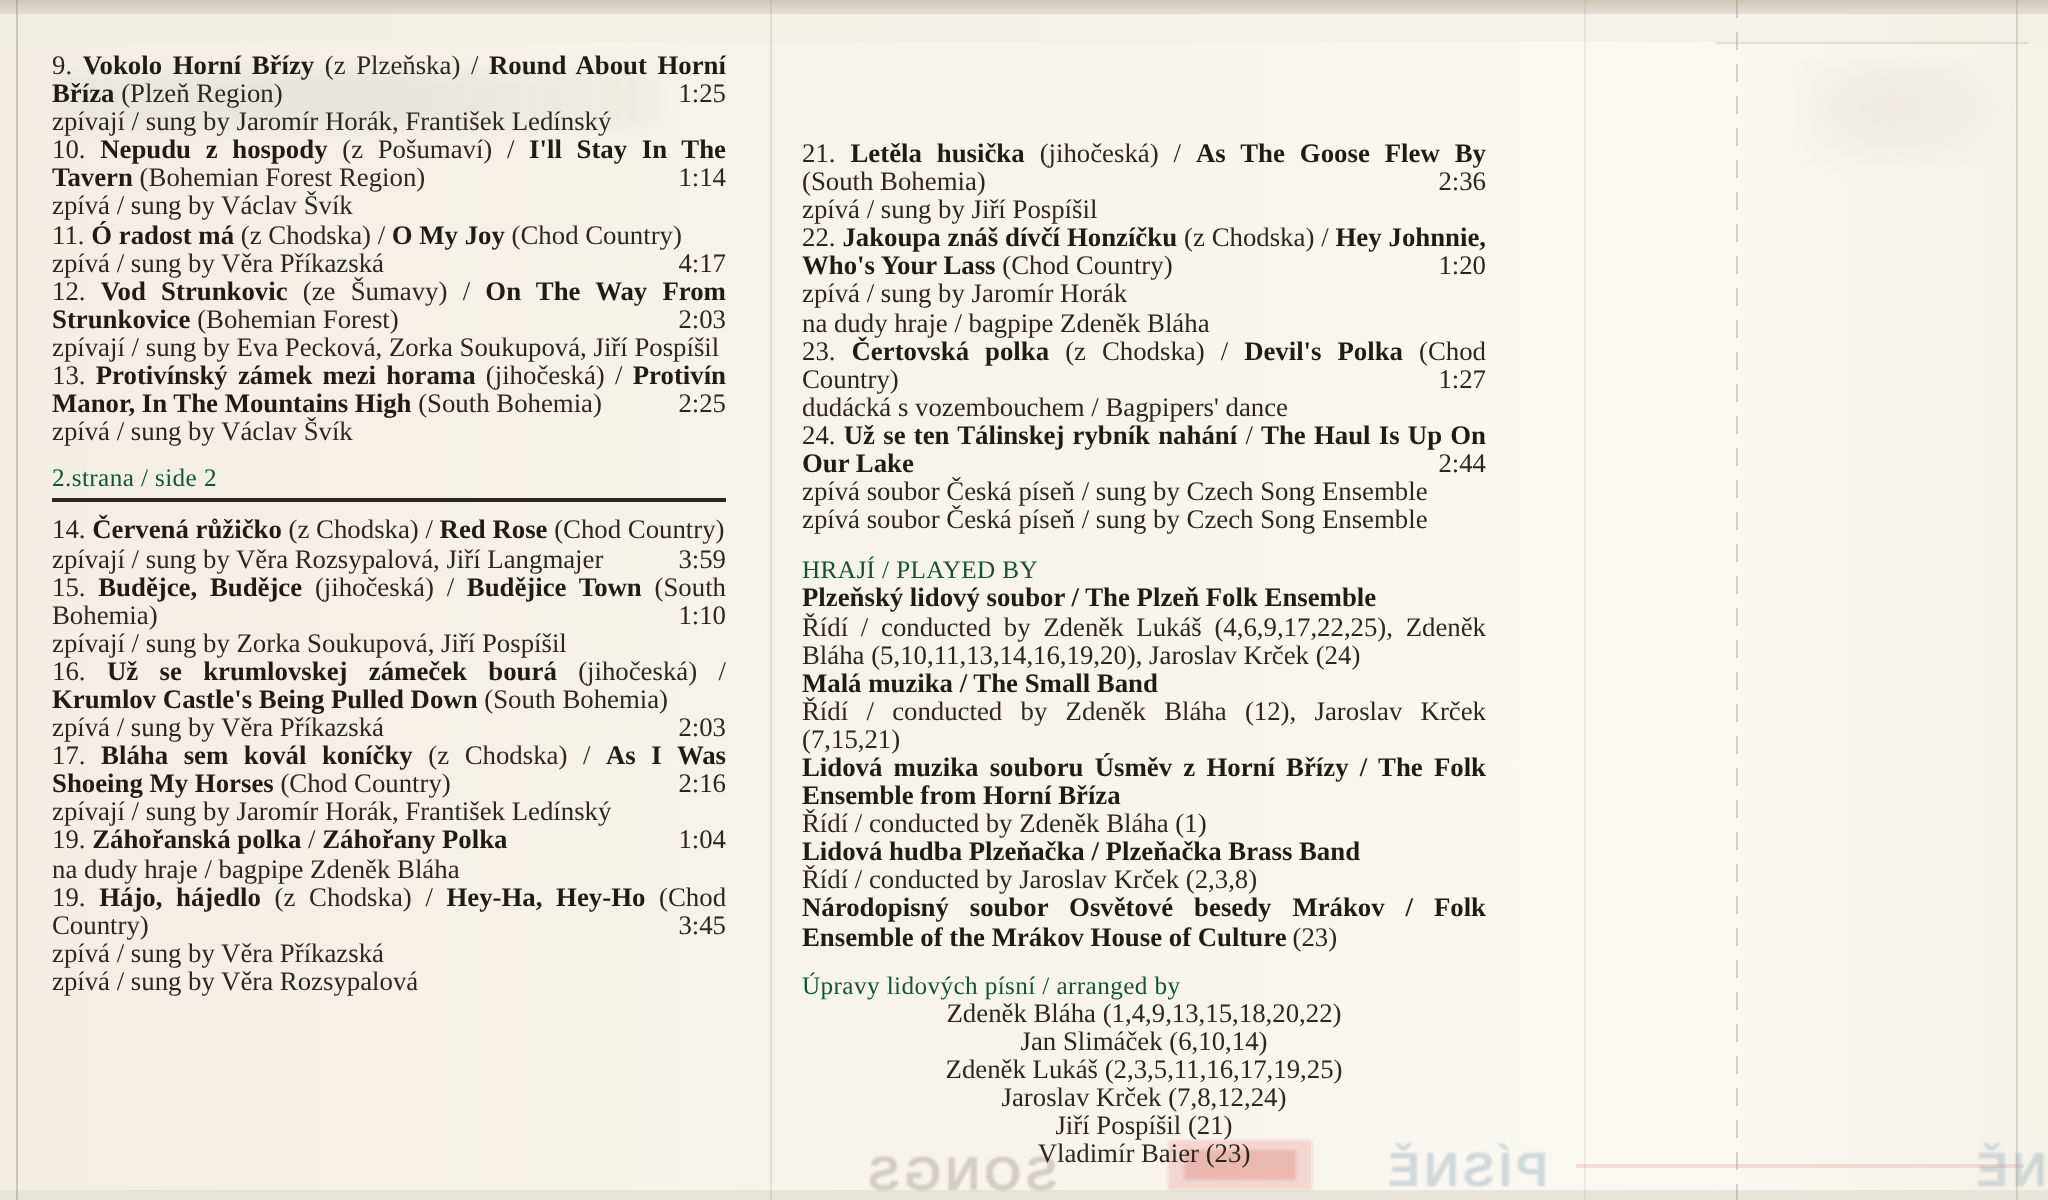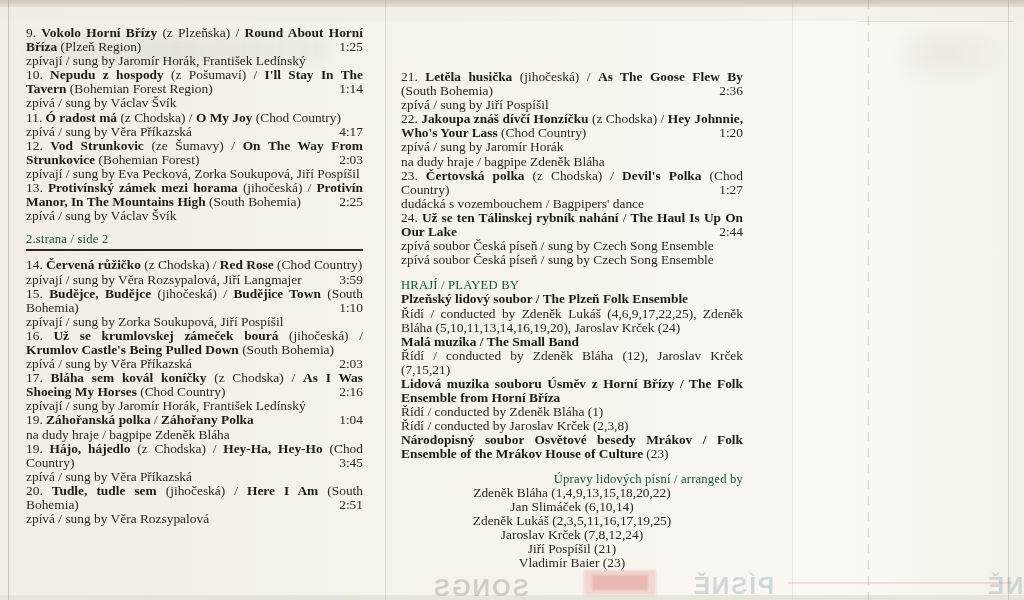--- a/index.html
+++ b/index.html
@@ -42,21 +42,21 @@
   .col-right{left:401px;width:342px;top:30px;margin-top:40px;}
   p{margin:0;}
   .track-title b{color:#1f1b15;}
   .time{float:right;padding-left:8px;font-weight:normal;}
   .credit{}
   .sans-header{font-family:Liberation Serif, serif;font-size:12.6px;color:#14532d;
                letter-spacing:.2px;text-align:left;}
   .side-header{margin-top:9px;}
   .rule{border-top:2px solid #2b2620;margin:3px 0 7px 0;}
   .hraji{margin-top:11px;}
-  .arr-header{margin-top:10px;text-align:right;}
+  .arr-header{margin-top:10px;}
   .ens-name{font-weight:bold;color:#1f1b15;}
   .ens-name .note{font-weight:normal;color:#2b2620;margin-left:3px;}
   .arranger-line{text-align:center;}
 </style>
 </head>
 <body>
 
 <div class="scan">
 
   <div class="top-edge"></div>
@@ -132,21 +132,20 @@
     <p class="track-title"><span class="f-num">19.</span> <b class="f-cz">Záhořanská polka</b> <span class="f-sl"> / </span><b class="f-en">Záhořany Polka</b> <span class="time f-time">1:04</span></p>
   <p class="credit">na dudy hraje / bagpipe Zdeněk Bláha</p>
         </div>
 
   <div class="track">
     <p class="track-title"><span class="f-num">19.</span> <b class="f-cz">Hájo, hájedlo</b> <span class="f-czn">(z Chodska)</span><span class="f-sl"> / </span><b class="f-en">Hey-Ha, Hey-Ho</b> <span class="f-enn">(Chod Country)</span><span class="time f-time">3:45</span></p>
   <p class="credit">zpívá / sung by Věra Příkazská</p>
         </div>
 
   <div class="track">
-    <p class="track-title"><span class="f-num">20.</span> <b class="f-cz">Tudle, tudle sem</b> <span class="f-czn">(jihočeská)</span><span class="f-sl"> / </span><b class="f-en">Here I Am</b> <span class="f-enn">(South Bohemia)</span><span class="time f-time">2:51</span></p>
   <p class="credit">zpívá / sung by Věra Rozsypalová</p>
         </div>
 </div>
   </div>
 
   <div class="col col-right">
     <div id="tracks-side2-right">
   <div class="track">
     <p class="track-title"><span class="f-num">21.</span> <b class="f-cz">Letěla husička</b> <span class="f-czn">(jihočeská)</span><span class="f-sl"> / </span><b class="f-en">As The Goose Flew By</b> <span class="f-enn">(South Bohemia)</span><span class="time f-time">2:36</span></p>
   <p class="credit">zpívá / sung by Jiří Pospíšil</p>
@@ -183,20 +182,21 @@
     <p class="ens-name"><b class="f-name">Malá muzika / The Small Band</b></p>
     <p class="ens-detail f-detail">Řídí / conducted by Zdeněk Bláha (12), Jaroslav Krček (7,15,21)</p>
   </div>
 
   <div class="ens">
     <p class="ens-name"><b class="f-name">Lidová muzika souboru Úsměv z Horní Břízy / The Folk Ensemble from Horní Bříza</b></p>
     <p class="ens-detail f-detail">Řídí / conducted by Zdeněk Bláha (1)</p>
   </div>
 
   <div class="ens">
+    <p class="ens-name"><b class="f-name">Lidová hudba Plzeňačka / Plzeňačka Brass Band</b></p>
     <p class="ens-detail f-detail">Řídí / conducted by Jaroslav Krček (2,3,8)</p>
   </div>
 
   <div class="ens">
     <p class="ens-name"><b class="f-name">Národopisný soubor Osvětové besedy Mrákov / Folk Ensemble of the Mrákov House of Culture</b><span class="note f-note">(23)</span></p>
 
   </div>
 </div>
     <div class="sans-header arr-header">Úpravy lidových písní / arranged by</div>
     <div id="arrangers">

